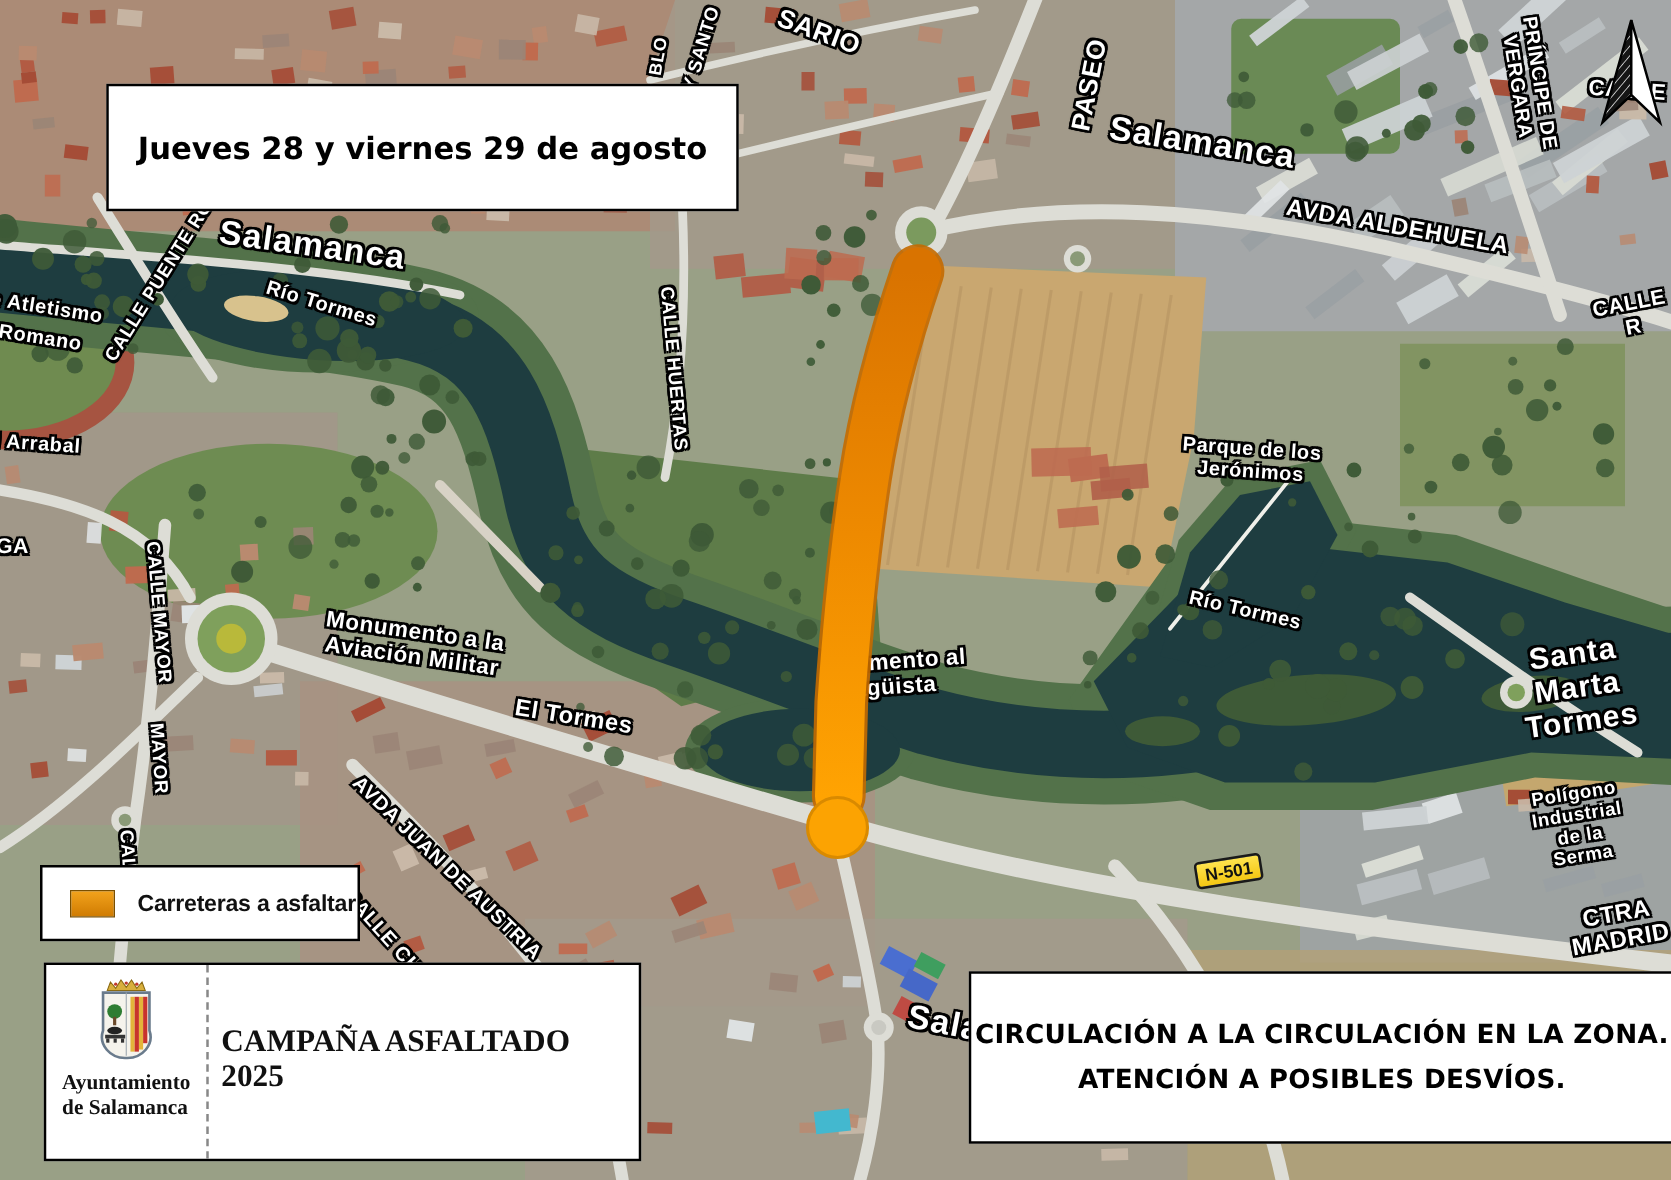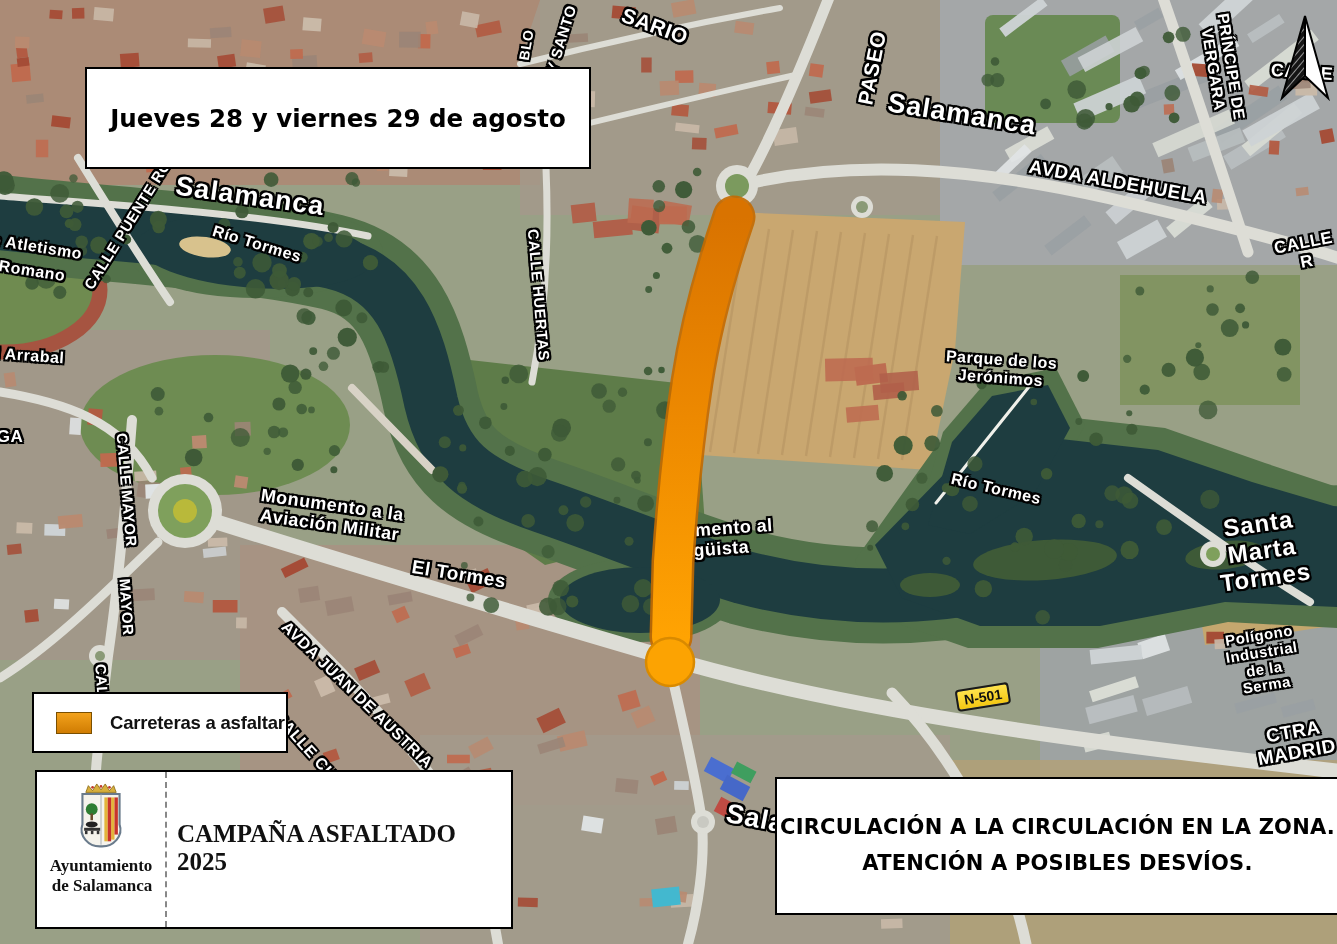--- a/index.html
+++ b/index.html
@@ -23,21 +23,21 @@
   .legendbox{left:32px;top:692px;width:256px;height:61px;display:flex;align-items:center;gap:18px;padding-left:22px;}
   .legendbox .swatch{width:34px;height:20px;border:1px solid #7a4f00;}
   .legendbox span{font-size:18.5px;font-weight:bold;color:#111;letter-spacing:-.2px;}
   .warnbox{left:775px;top:777px;width:565px;height:138px;display:flex;align-items:center;justify-content:center;}
   .warnbox span{font-size:21px;font-weight:bold;color:#000;text-align:center;line-height:1.7;
                 white-space:pre-line;font-family:"DejaVu Sans",sans-serif;letter-spacing:.2px;}
   .campbox{left:35px;top:770px;width:478px;height:159px;display:flex;}
   .campbox .left{width:128px;border-right:2px dashed #888;display:flex;flex-direction:column;
                  align-items:center;justify-content:flex-start;padding-top:8px;}
   .campbox .org{font-family:"Liberation Serif",serif;font-weight:bold;font-size:17px;color:#111;
-                text-align:right;line-height:1.2;white-space:pre-line;margin-top:4px;}
+                text-align:left;line-height:1.2;white-space:pre-line;margin-top:4px;}
   .campbox .right{flex:1;display:flex;flex-direction:column;align-items:center;justify-content:center;
                   padding:4px 10px;}
   .campbox .title{font-family:"Liberation Serif",serif;font-weight:bold;font-size:25px;color:#111;margin-bottom:4px;}
   .campbox .subtitle{font-family:"Liberation Serif",serif;font-weight:bold;font-size:22px;color:#111;
                      text-align:center;line-height:1.5;}
 </style>
 </head>
 <body>
 
 <div id="stage">

